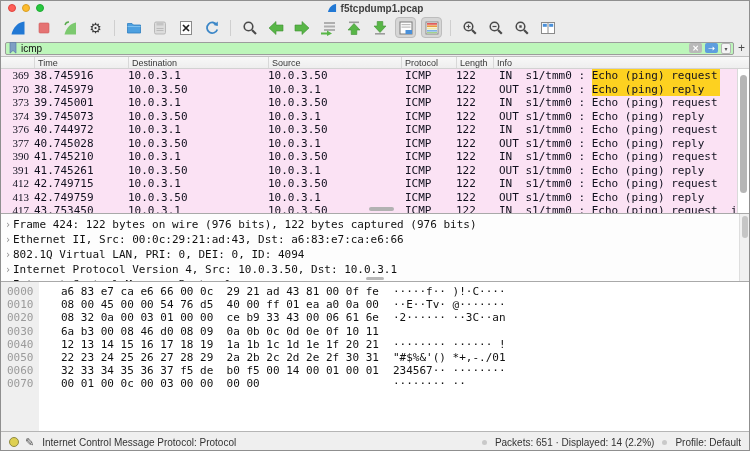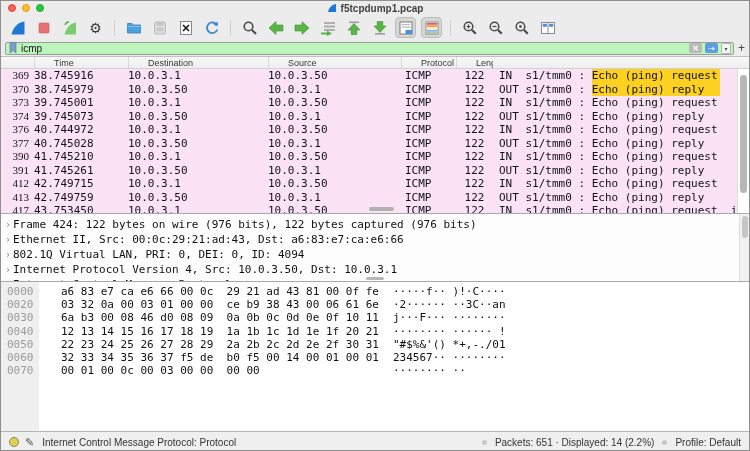--- a/index.html
+++ b/index.html
@@ -37,29 +37,29 @@
   .ffbtn.clear { background:#b9b9b9; color:#fff; font-weight:700; }
   .ffbtn.apply { background:#5d9ede; color:#fff; font-weight:700; }
   .caret-btn { width:10px; height:11px; background:#f4f4f4; border:1px solid #b5b5b5; border-radius:2px;
                font-size:6px; color:#555; display:flex; align-items:center; justify-content:center; }
 
   
   .packet-list { height:156px; flex:0 0 auto; position:relative; overflow:hidden; background:#fff; }
   .plist-header { height:12px; background:linear-gradient(#f8f8f8,#eeeeee); border-bottom:1px solid #d2d2d2;
                   display:grid; grid-template-columns:33px 94px 140px 133px 55px 37px auto;
                   font-size:9px; color:#383838; align-items:center; }
-  .plist-header span { border-left:1px solid #d8d8d8; padding-left:19px; height:100%; display:flex; align-items:center; overflow:hidden; white-space:nowrap; }
+  .plist-header span { border-left:1px solid #d8d8d8; padding-left:3px; height:100%; display:flex; align-items:center; overflow:hidden; white-space:nowrap; }
   .plist-header span:first-child { border-left:none; }
   .rows-area { position:absolute; top:12px; left:0; right:0; bottom:0; overflow:hidden; }
   .prow { display:grid; grid-template-columns:33px 94px 140px 133px 55px 37px auto;
           height:13.5px; line-height:13.5px; background:#fbe2f4;
           font-family:"DejaVu Sans Mono",monospace; font-size:11px; color:#10101e; white-space:pre; }
   .c-no { text-align:right; padding-right:5px;font-family:Liberation Serif, serif; }
   .c-proto { padding-left:4px; }
-  .c-len { text-align:center; }
+  .c-len { text-align:left; }
   .c-info { padding-left:6px; overflow:hidden; }
   .ihl { display:inline-block; width:128px; height:13.5px; background:#fdd120; vertical-align:top; }
 
   .vscroll-track { position:absolute; top:12px; right:0; bottom:0; width:12px; background:#ffffff; border-left:1px solid #dadada; }
   .vscroll-thumb { position:absolute; top:6px; left:2px; width:7px; height:118px; background:#b6b6b6; border-radius:4px; }
   .hscroll-thumb { position:absolute; bottom:2px; left:368px; width:25px; height:4px; background:#b2b2b2; border-radius:2px; }
 
   .splitter { height:1px; background:#a9a9a9; flex:0 0 auto; }
 
   
@@ -258,20 +258,21 @@
   </div>
 
   <div class="packet-list">
     <div class="plist-header">
       <span></span>
       <span>Time</span>
       <span>Destination</span>
       <span>Source</span>
       <span>Protocol</span>
       <span>Length</span>
+      <span>Info</span>
     </div>
     <div class="rows-area">
         <div class="prow"><span class="c-no">369</span><span class="c-time">38.745916</span><span class="c-src">10.0.3.1</span><span class="c-dst">10.0.3.50</span><span class="c-proto">ICMP</span><span class="c-len">122</span><span class="c-info">IN  s1/tmm0 : <span class="ihl">Echo (ping) request</span></span></div>
         <div class="prow"><span class="c-no">370</span><span class="c-time">38.745979</span><span class="c-src">10.0.3.50</span><span class="c-dst">10.0.3.1</span><span class="c-proto">ICMP</span><span class="c-len">122</span><span class="c-info">OUT s1/tmm0 : <span class="ihl">Echo (ping) reply</span></span></div>
         <div class="prow"><span class="c-no">373</span><span class="c-time">39.745001</span><span class="c-src">10.0.3.1</span><span class="c-dst">10.0.3.50</span><span class="c-proto">ICMP</span><span class="c-len">122</span><span class="c-info">IN  s1/tmm0 : <span>Echo (ping) request</span></span></div>
         <div class="prow"><span class="c-no">374</span><span class="c-time">39.745073</span><span class="c-src">10.0.3.50</span><span class="c-dst">10.0.3.1</span><span class="c-proto">ICMP</span><span class="c-len">122</span><span class="c-info">OUT s1/tmm0 : <span>Echo (ping) reply</span></span></div>
         <div class="prow"><span class="c-no">376</span><span class="c-time">40.744972</span><span class="c-src">10.0.3.1</span><span class="c-dst">10.0.3.50</span><span class="c-proto">ICMP</span><span class="c-len">122</span><span class="c-info">IN  s1/tmm0 : <span>Echo (ping) request</span></span></div>
         <div class="prow"><span class="c-no">377</span><span class="c-time">40.745028</span><span class="c-src">10.0.3.50</span><span class="c-dst">10.0.3.1</span><span class="c-proto">ICMP</span><span class="c-len">122</span><span class="c-info">OUT s1/tmm0 : <span>Echo (ping) reply</span></span></div>
         <div class="prow"><span class="c-no">390</span><span class="c-time">41.745210</span><span class="c-src">10.0.3.1</span><span class="c-dst">10.0.3.50</span><span class="c-proto">ICMP</span><span class="c-len">122</span><span class="c-info">IN  s1/tmm0 : <span>Echo (ping) request</span></span></div>
         <div class="prow"><span class="c-no">391</span><span class="c-time">41.745261</span><span class="c-src">10.0.3.50</span><span class="c-dst">10.0.3.1</span><span class="c-proto">ICMP</span><span class="c-len">122</span><span class="c-info">OUT s1/tmm0 : <span>Echo (ping) reply</span></span></div>
@@ -300,22 +301,23 @@
     </div>
     <div class="detail-hthumb"></div>
   </div>
 
   <div class="splitter"></div>
 
   <div class="hex-pane">
     <div class="hex-gutter"></div>
     <div style="position:relative;">
         <div class="hexrow"><span class="h-off">0000</span><span class="h-hex">a6 83 e7 ca e6 66 00 0c  29 21 ad 43 81 00 0f fe</span><span class="h-ascii">·····f·· )!·C····</span></div>
-        <div class="hexrow"><span class="h-off">0020</span><span class="h-hex">03 32 0a 00 03 01 00 00  ce b9 38 43 00 06 61 6e</span><span class="h-ascii">·2······ ··3C··an</span></div>
-        <div class="hexrow"><span class="h-off">0030</span><span class="h-hex">6a b3 00 08 46 d0 08 09  0a 0b 0c 0d 0e 0f 10 11</span><span class="h-ascii">j···F··· ········</span></div>
+        <div class="hexrow"><span class="h-off">0010</span><span class="h-hex">08 00 45 00 00 54 76 d5  40 00 ff 01 ea a0 0a 00</span><span class="h-ascii">··E··Tv· @·······</span></div>
+        <div class="hexrow"><span class="h-off">0020</span><span class="h-hex">08 32 0a 00 03 01 00 00  ce b9 33 43 00 06 61 6e</span><span class="h-ascii">·2······ ··3C··an</span></div>
+        <div class="hexrow"><span class="h-off">0030</span><span class="h-hex">6a b3 00 08 46 d0 08 09  0a 0b 0c 0d 0e 0f 10 11</span></div>
         <div class="hexrow"><span class="h-off">0040</span><span class="h-hex">12 13 14 15 16 17 18 19  1a 1b 1c 1d 1e 1f 20 21</span><span class="h-ascii">········ ······ !</span></div>
         <div class="hexrow"><span class="h-off">0050</span><span class="h-hex">22 23 24 25 26 27 28 29  2a 2b 2c 2d 2e 2f 30 31</span><span class="h-ascii">"#$%&amp;'() *+,-./01</span></div>
         <div class="hexrow"><span class="h-off">0060</span><span class="h-hex">32 33 34 35 36 37 f5 de  b0 f5 00 14 00 01 00 01</span><span class="h-ascii">234567·· ········</span></div>
         <div class="hexrow"><span class="h-off">0070</span><span class="h-hex">00 01 00 0c 00 03 00 00  00 00</span><span class="h-ascii">········ ··</span></div>
       </div>
   </div>
 
   <div class="statusbar">
     <span class="expert-dot"></span>
     <span class="pencil-glyph">✎</span>

